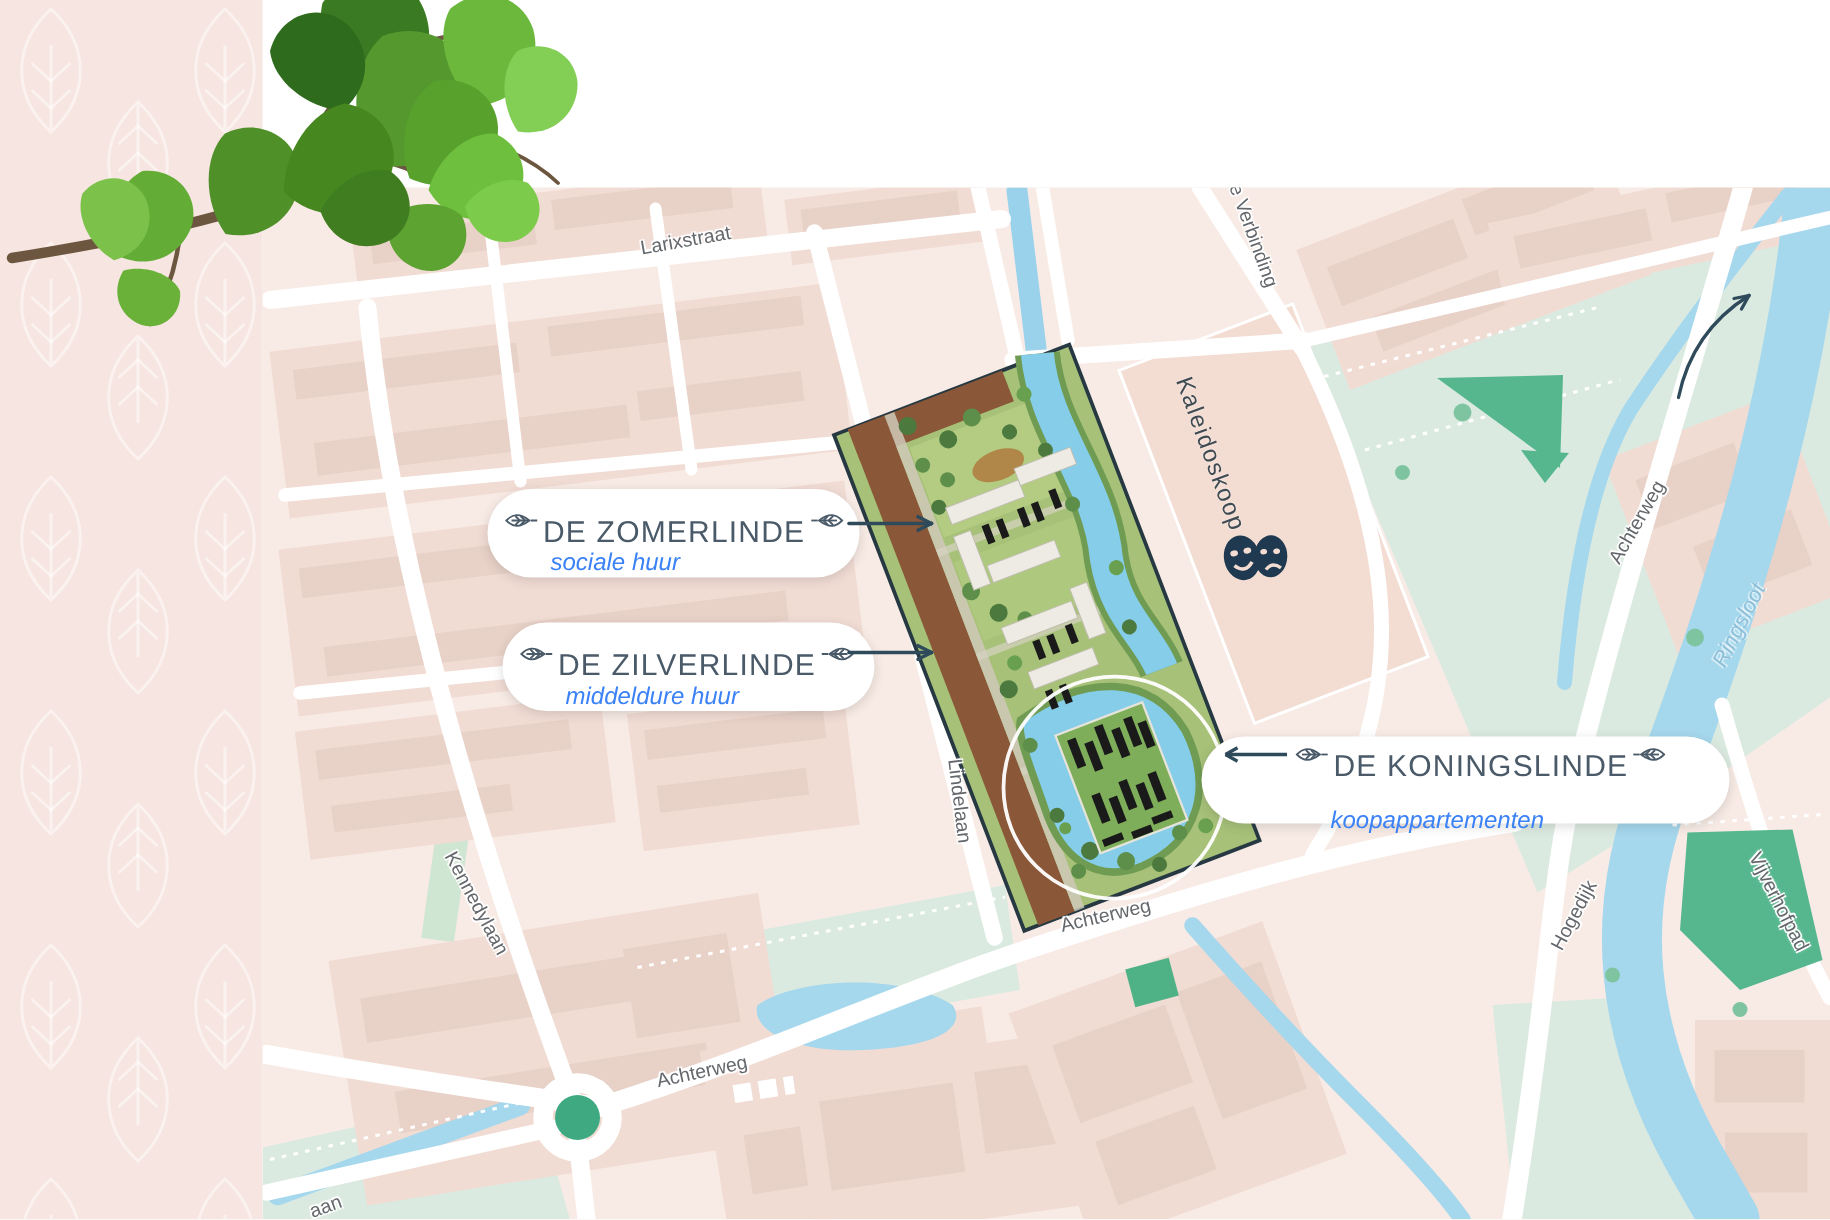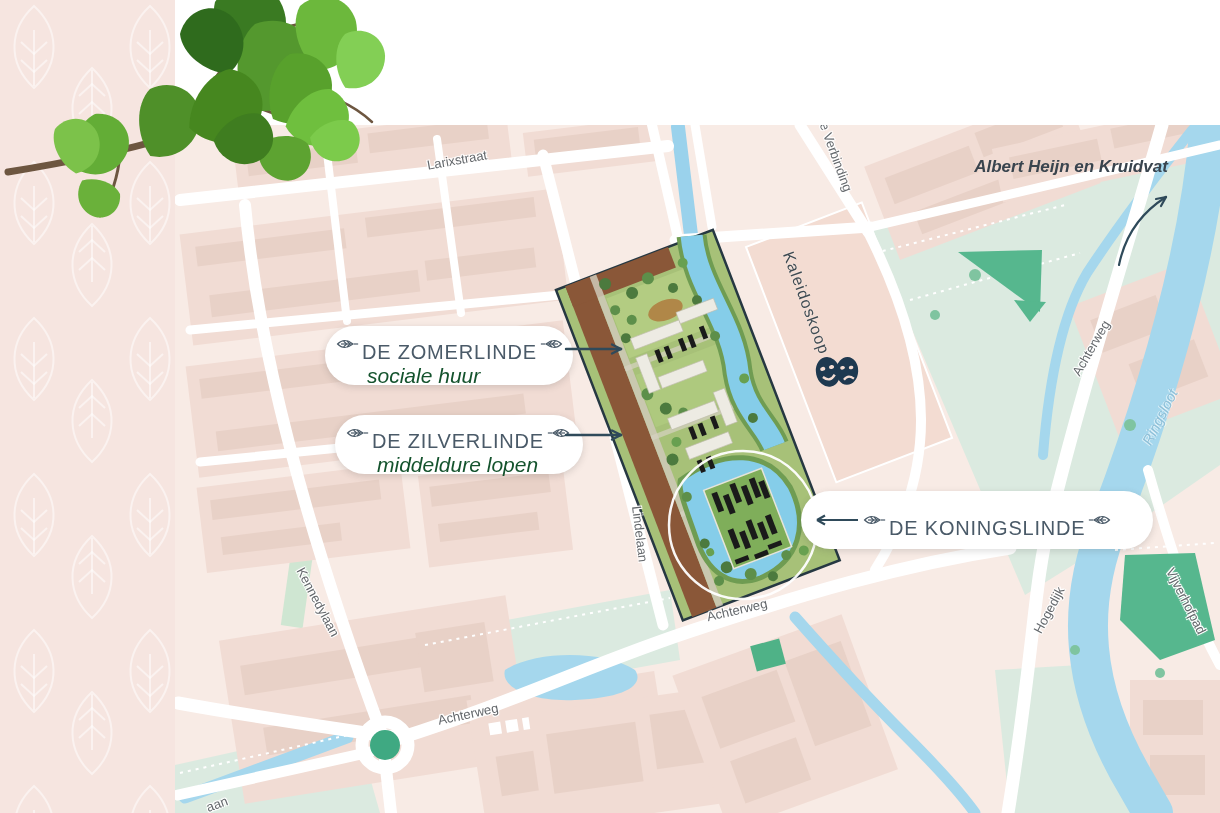--- a/index.html
+++ b/index.html
@@ -23,21 +23,21 @@
   .lbl.venue{font-size:16px;letter-spacing:1px;color:#3f4b52;font-weight:500;
        text-shadow:0 0 2px rgba(255,255,255,.6);}
 
   #note{position:absolute;left:746px;top:30px;width:300px;z-index:10;text-align:center;
         font-style:italic;font-weight:600;font-size:17px;line-height:23px;color:#39444e;}
 
   .pill{position:absolute;z-index:20;background:#ffffff;border-radius:32px;
         box-shadow:0 2px 7px rgba(60,60,60,.18);display:flex;flex-direction:column;justify-content:center;}
   .pill .row{display:flex;align-items:center;gap:3px;}
   .pill .title{font-size:20px;letter-spacing:.8px;color:#4a5a68;font-weight:500;white-space:nowrap;margin-top:17px;}
-  .pill .sub{font-size:21px;font-style:italic;color:#14532d;margin-top:0;white-space:nowrap;}
+  .pill .sub{font-size:16px;font-style:italic;color:#3b82f6;margin-top:0;white-space:nowrap;}
   #pill-zomer{left:150px;top:201px;width:236px;height:59px;padding:0 2px 0 10px;}
   #pill-zilver{left:160px;top:290px;width:236px;height:59px;padding:0 2px 0 10px;}
   #pill-konings{left:626px;top:366px;width:330px;height:58px;padding:0 10px 0 12px;gap:16px;}
   #pill-zomer .sub,#pill-zilver .sub{margin-left:32px;}
   #pill-konings .sub{margin-left:74px;}
 
   #masks{position:absolute;left:638px;top:226px;z-index:11;transform:rotate(-12deg);}
   #overlay{position:absolute;left:0;top:0;z-index:30;pointer-events:none;}
 </style>
 </head>
@@ -355,21 +355,20 @@
         <ellipse cx="10.5" cy="15" rx="2.6" ry="2"></ellipse>
           <ellipse cx="19.5" cy="15" rx="2.6" ry="2"></ellipse>
         <ellipse cx="30" cy="18" rx="2.3" ry="1.8"></ellipse>
           <ellipse cx="38.5" cy="19.5" rx="2.3" ry="1.8"></ellipse>
       </g>
       <path d="M9,23 Q15,30 21,23" stroke="#f3dcd2" stroke-width="2.4" fill="none"></path>
       <path d="M29,30 Q34,25.5 39,31" stroke="#f3dcd2" stroke-width="2.2" fill="none"></path>
     </svg>
 
     <div id="note">
-      <div>Albert Heijn en Kruidvat</div>
     </div>
 
     <div class="pill" id="pill-zomer">
       <div class="row">
         <svg width="24" height="22" viewBox="0 0 28 24" stroke="#4a5a68" fill="none" stroke-width="1.4">
           <g transform="rotate(-90 12 12)">
               <path d="M12,3 C17,8 18,13 12,21 C6,13 7,8 12,3 Z"></path>
               <path d="M12,20 L12,7"></path>
               <path d="M8.5,10 L12,13.5 L15.5,10"></path>
               <path d="M8.5,14 L12,17.5 L15.5,14"></path>
@@ -405,21 +404,21 @@
         <svg width="24" height="22" viewBox="0 0 28 24" stroke="#4a5a68" fill="none" stroke-width="1.4" style="transform:scaleX(-1);">
           <g transform="rotate(-90 12 12)">
               <path d="M12,3 C17,8 18,13 12,21 C6,13 7,8 12,3 Z"></path>
               <path d="M12,20 L12,7"></path>
               <path d="M8.5,10 L12,13.5 L15.5,10"></path>
               <path d="M8.5,14 L12,17.5 L15.5,14"></path>
             </g>
           <path d="M22,12 L27,12"></path>
         </svg>
       </div>
-      <div class="sub">middeldure lopen</div>
+      <div class="sub">middeldure huur</div>
     </div>
 
     <div class="pill" id="pill-konings">
       <div class="row">
         <svg width="46" height="14" viewBox="0 0 46 14" stroke="#2f4a5a" stroke-width="2.2" fill="none">
           <path d="M45,7 L4,7"></path>
             <path d="M4,7 L12,2.5"></path>
             <path d="M4,7 L12,11.5"></path>
         </svg>
         <svg width="24" height="22" viewBox="0 0 28 24" stroke="#4a5a68" fill="none" stroke-width="1.4">
@@ -435,20 +434,21 @@
         <svg width="24" height="22" viewBox="0 0 28 24" stroke="#4a5a68" fill="none" stroke-width="1.4" style="transform:scaleX(-1);">
           <g transform="rotate(-90 12 12)">
               <path d="M12,3 C17,8 18,13 12,21 C6,13 7,8 12,3 Z"></path>
               <path d="M12,20 L12,7"></path>
               <path d="M8.5,10 L12,13.5 L15.5,10"></path>
               <path d="M8.5,14 L12,17.5 L15.5,14"></path>
             </g>
           <path d="M22,12 L27,12"></path>
         </svg>
       </div>
+      <div class="sub">koopappartementen</div>
     </div>
 
     <svg id="overlay" width="1045" height="688" viewBox="0 0 1045 688">
       <g stroke="#2f4a5a" stroke-width="2.4" fill="none" stroke-linecap="round">
         <g>
             <path d="M391,224 L446,224"></path>
             <path d="M446,224 L437,219.5"></path>
             <path d="M446,224 L437,228.5"></path>
           </g>
         <g>

